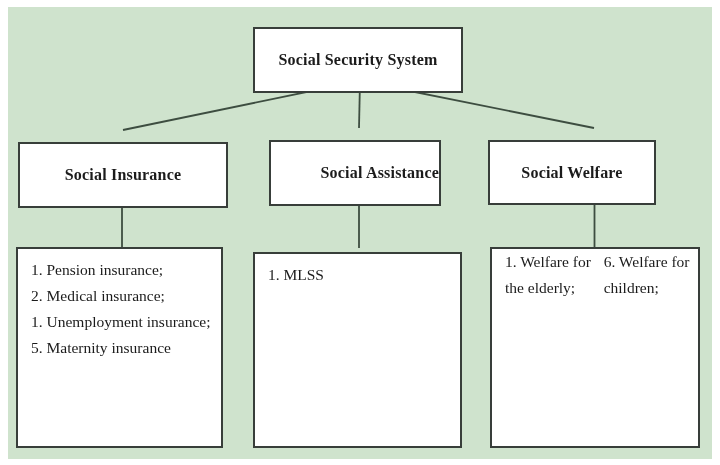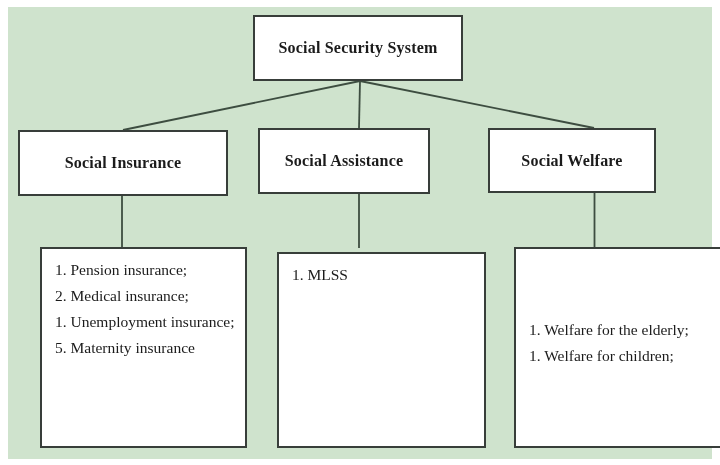--- a/index.html
+++ b/index.html
@@ -37,35 +37,35 @@
     background:var(--node-fill);
     border:2px solid var(--node-border);
     box-sizing:border-box;
   }
   .label-node{
     display:flex;align-items:center;justify-content:center;
     text-align:center;
     font-weight:bold;
     font-size:16px;
     letter-spacing:0.2px;
+    margin-top:12px;
   }
   .detail-node{
     font-size:15.5px;
     line-height:26px;
     padding:8px 5px 0 13px;
-    margin-left:24px;
   }
   .detail-node.v-center{
-    display:flex;flex-direction:column;justify-content:center;
+    display:flex;flex-direction:row;justify-content:center;
     padding-top:0;padding-bottom:10px;
   }
   .detail-item{margin:0;}
   #root-box   {left:253px;top:15px; width:210px;height:66px;}
   #branch-0   {left:18px; top:130px;width:210px;height:66px;}
-  #branch-1   {left:258px;top:128px;width:172px;height:66px;}
+  #branch-1   {left:269px;top:128px;width:172px;height:66px;justify-content:flex-end;}
   #branch-2   {left:488px;top:128px;width:168px;height:65px;}
   #detail-0   {left:16px; top:247px;width:207px;height:201px;}
   #detail-1   {left:253px;top:252px;width:209px;height:196px;}
   #detail-2   {left:490px;top:247px;width:210px;height:201px;}
 </style>
 </head>
 <body>
 
 <div class="stage">
   <div class="canvas"></div>
@@ -99,15 +99,15 @@
     <p class="detail-item">1. Unemployment insurance;</p>
     <p class="detail-item">5. Maternity insurance</p>
   </div>
 
   <div id="detail-1" class="node detail-node">
     <p class="detail-item">1. MLSS</p>
   </div>
 
   <div id="detail-2" class="node detail-node v-center">
     <p class="detail-item">1. Welfare for the elderly;</p>
-    <p class="detail-item">1. Welfare for children;</p>
+    <p class="detail-item">6. Welfare for children;</p>
   </div>
 </div>
 
 </body></html>

